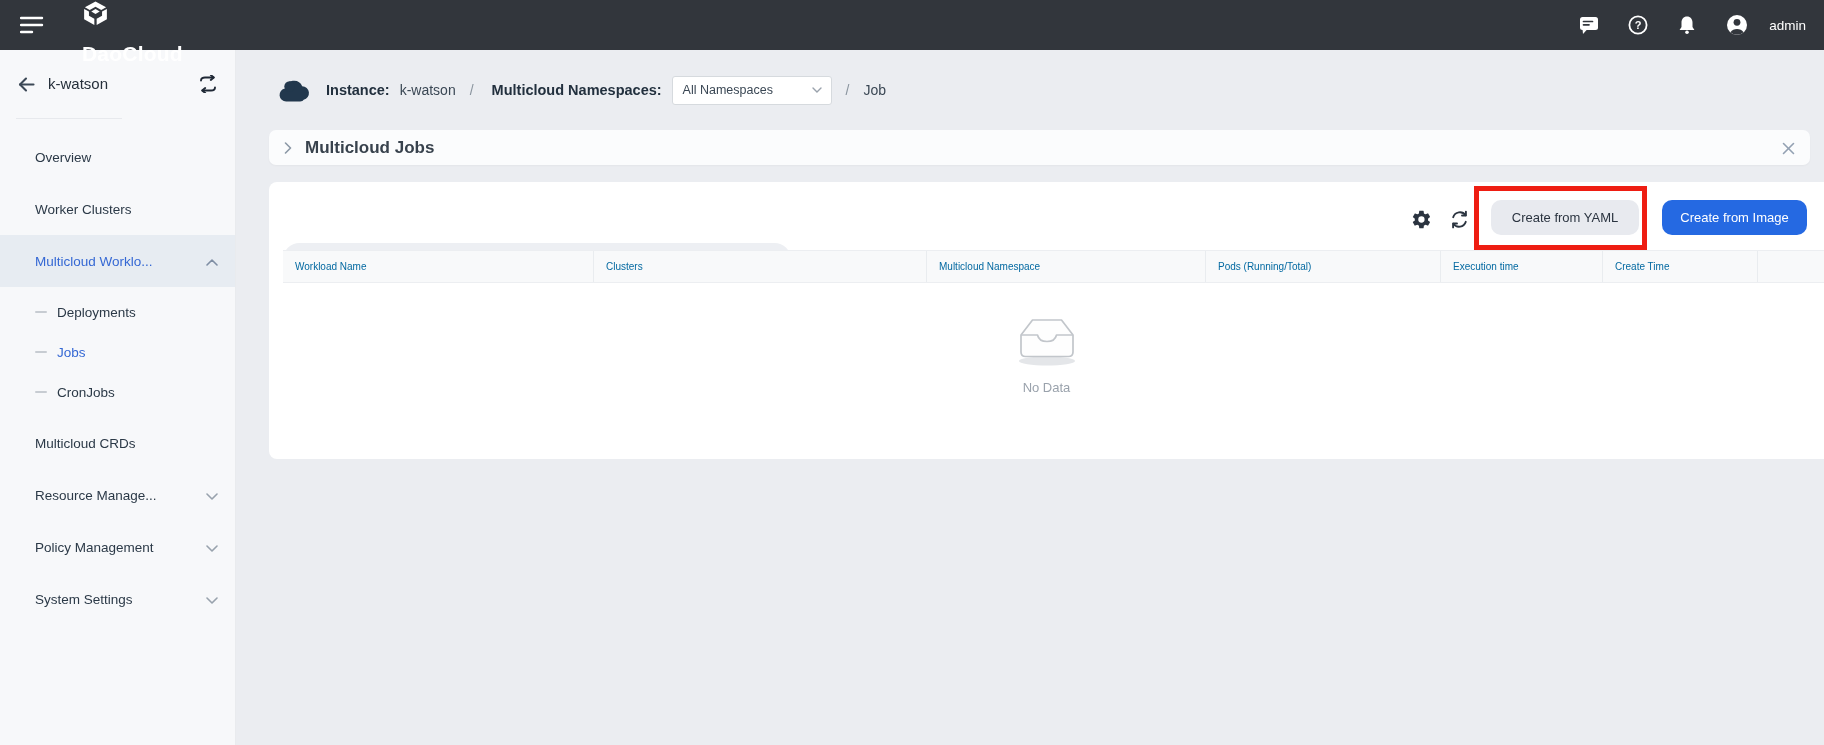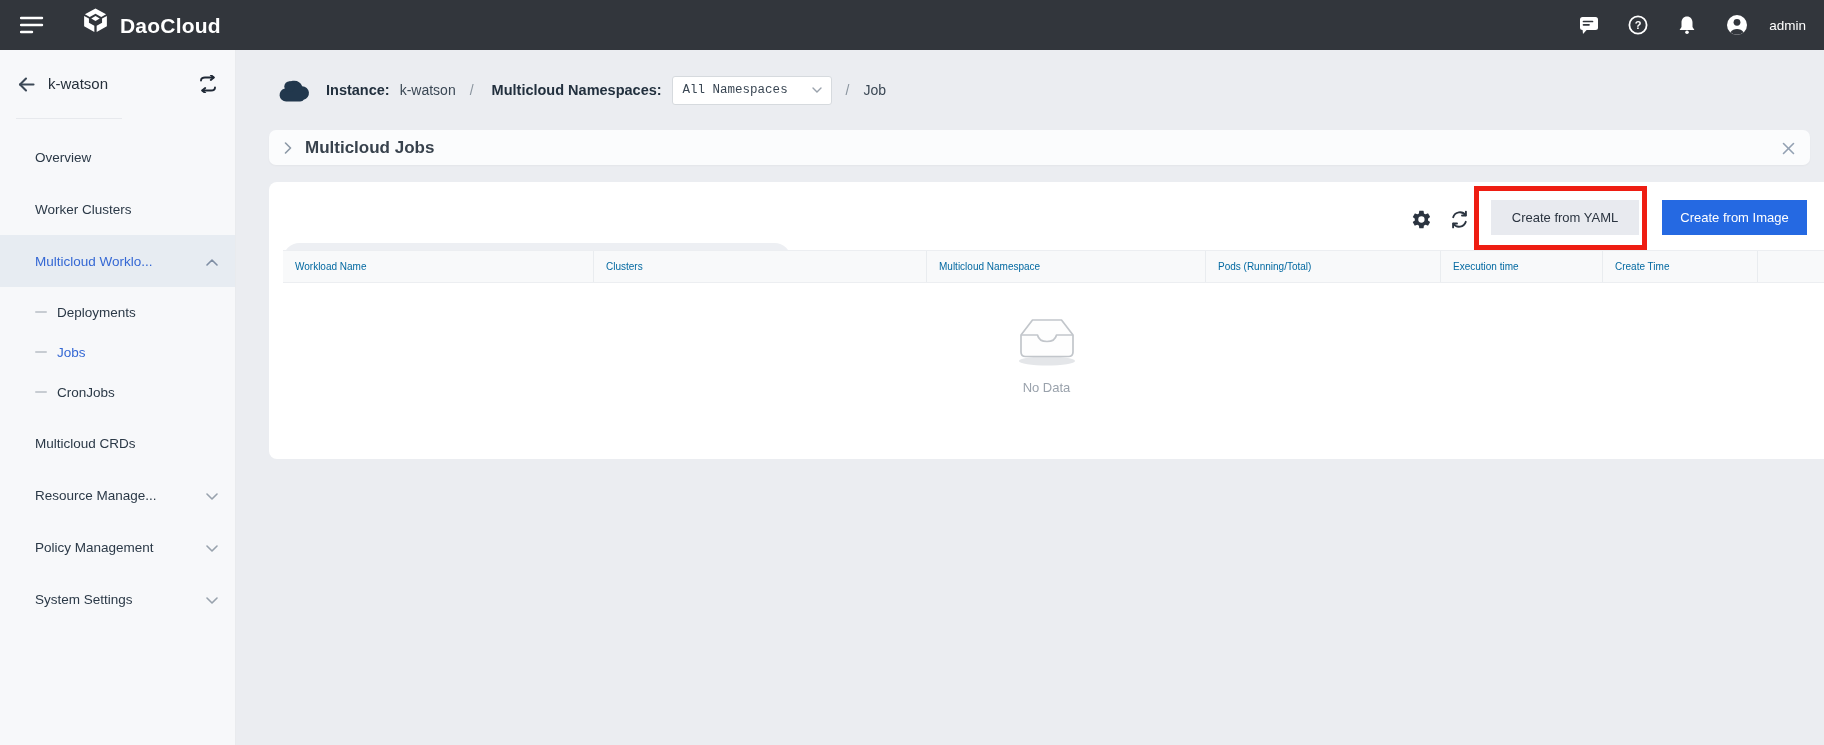--- a/index.html
+++ b/index.html
@@ -1,21 +1,21 @@
 <!DOCTYPE html>
 <html><head>
 <meta charset="utf-8">
 <style>
   * { margin:0; padding:0; box-sizing:border-box; }
   html,body { width:1824px; height:745px; font-family:"Liberation Sans","DejaVu Sans",sans-serif; background:#ebedf1; overflow:hidden; position:relative; }
 
   
   .topbar { position:absolute; left:0; top:0; width:1824px; height:50px; background:#32363c; display:flex; align-items:center; z-index:30; }
   .hamburger { position:absolute; left:20px; top:16px; width:24px; height:18px; cursor:pointer; }
-  .brand { position:absolute; left:82px; top:0; height:38px; display:flex; align-items:flex-end; gap:11px; }
+  .brand { position:absolute; left:82px; top:0; height:38px; display:flex; align-items:flex-start; gap:11px;flex-direction:column; }
   .brand-text { color:#ffffff; font-size:21px; font-weight:700; letter-spacing:.2px; }
   .topbar-right { position:absolute; right:18px; top:0; height:50px; display:flex; align-items:center; gap:27px; }
   .topbar-right .ticon { width:22px; height:22px; display:block; cursor:pointer; }
   .user-chip { display:flex; align-items:center; gap:20px; cursor:pointer; }
   .user-name { color:#ffffff; font-size:13.5px; }
 
   
   .sidebar { position:absolute; left:0; top:50px; width:236px; height:695px; background:#f7f8fa; border-right:1px solid #e9ebee; z-index:20; }
   .sb-head { position:relative; height:68px; }
   .sb-back { position:absolute; left:17px; top:25px; width:19px; height:19px; cursor:pointer; }
@@ -30,39 +30,39 @@
   .sb-sub .dash { position:absolute; left:35px; top:19px; width:12px; height:2px; background:#c7ccd2; border-radius:1px; }
   .sb-sub.active { color:#3568d4; }
   .sb-gap { height:5px; }
 
   
   .main-head { position:absolute; left:278px; top:50px; height:80px; display:flex; align-items:center; gap:10px; z-index:10; }
   .cloud-icon { width:34px; height:26px; display:block; }
   .mh-label { font-size:14.5px; font-weight:700; color:#22303e; margin-left:4px; }
   .mh-value { font-size:14px; color:#3a4754; }
   .mh-sep { font-size:14px; color:#8a949e; margin:0 4px; }
-  .ns-select { width:160px; height:29px; background:#ffffff; border:1px solid #d6dade; border-radius:3px; display:flex; align-items:center; justify-content:space-between; padding:0 9px 0 10px; cursor:pointer;font-family:Liberation Mono, monospace; }
+  .ns-select { width:160px; height:29px; background:#ffffff; border:1px solid #d6dade; border-radius:3px; display:flex; align-items:center; justify-content:space-between; padding:0 9px 0 10px; cursor:pointer; }
   .ns-select span { font-size:12.5px; color:#3a4754; }
 
   
   .tabbar { position:absolute; left:269px; top:130px; width:1541px; height:35px; background:#fbfcfd; border-radius:7px; box-shadow:0 1px 2px rgba(40,50,60,.04); display:flex; align-items:center; z-index:10; }
   .tab-chev { margin-left:15px; width:8px; height:12px; }
   .tab-title { margin-left:13px; font-size:17px; font-weight:600; color:#38424d; }
   .tab-close { position:absolute; right:15px; top:11px; width:13px; height:13px; cursor:pointer; }
 
   
   .panel { position:absolute; left:269px; top:182px; width:1555px; height:277px; background:#ffffff; border-radius:8px 0 0 8px; z-index:5; }
   .search-pill { position:absolute; left:14px; top:18px; width:508px; height:33px; background:#edeff3; border-radius:17px; display:flex; align-items:center; padding-left:12px; gap:8px;margin-top:43px; }
   .search-pill input { border:none; outline:none; background:transparent; font-size:13px; color:#3a4754; width:430px; font-family:inherit; }
   .search-pill input::placeholder { color:#a2aab2; }
 
   .gear-btn { position:absolute; left:1142px; top:27px; width:21px; height:21px; cursor:pointer; }
   .refresh-btn { position:absolute; left:1180px; top:27px; width:21px; height:21px; cursor:pointer; }
   .red-box { position:absolute; left:1205px; top:4px; width:173px; height:64px; border:5px solid #ee1d12; z-index:8; pointer-events:none; }
-  .btn { position:absolute; top:18px; height:35px; border:none; border-radius:0; font-size:13px; font-family:inherit; cursor:pointer; }
+  .btn { position:absolute; top:18px; height:35px; border:none; border-radius:10px; font-size:13px; font-family:inherit; cursor:pointer; }
   .btn-yaml { left:1222px; width:148px; background:#e8eaef; color:#2b3440; }
   .btn-image { left:1393px; width:145px; background:#2569e2; color:#ffffff; }
 
   .thead { position:absolute; left:14px; top:68px; right:0; height:33px; display:flex; background:#f8f9fa; border-top:1px solid #eceef1; border-bottom:1px solid #eceef1; }
   .th { display:flex; align-items:center; padding-left:12px; font-size:10px; color:#0369a1; border-right:1px solid #e9ecef; height:100%; white-space:nowrap; overflow:hidden; }
   .th:last-child { border-right:none; }
 
   .empty { position:absolute; left:0; right:0; top:130px; text-align:center; }
   .empty-text { margin-top:10px; font-size:13px; color:#9aa2ac; }
 </style>

